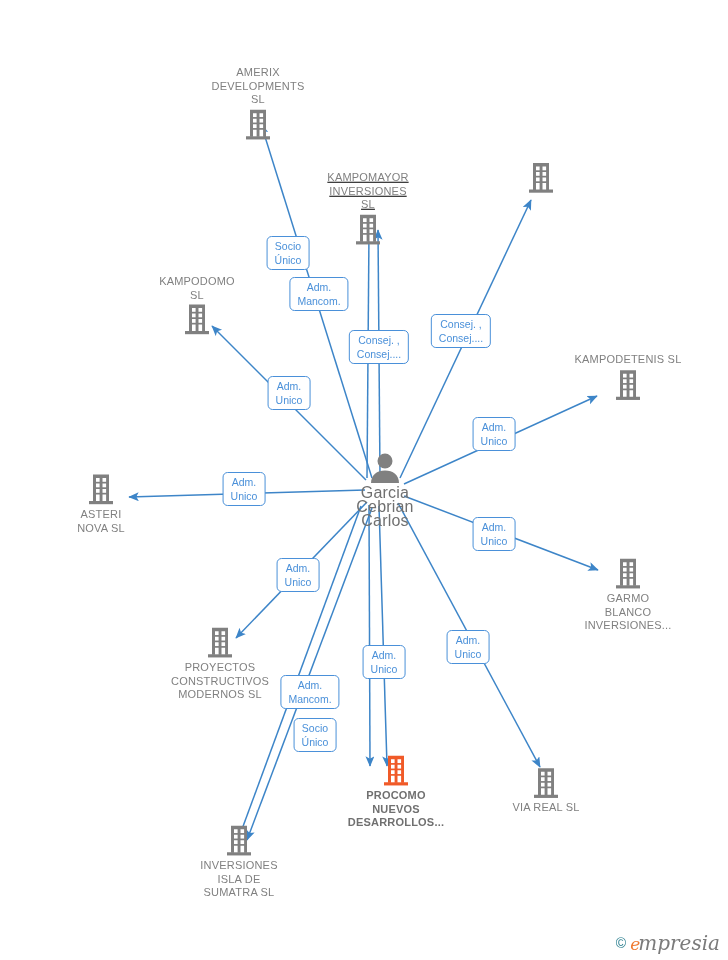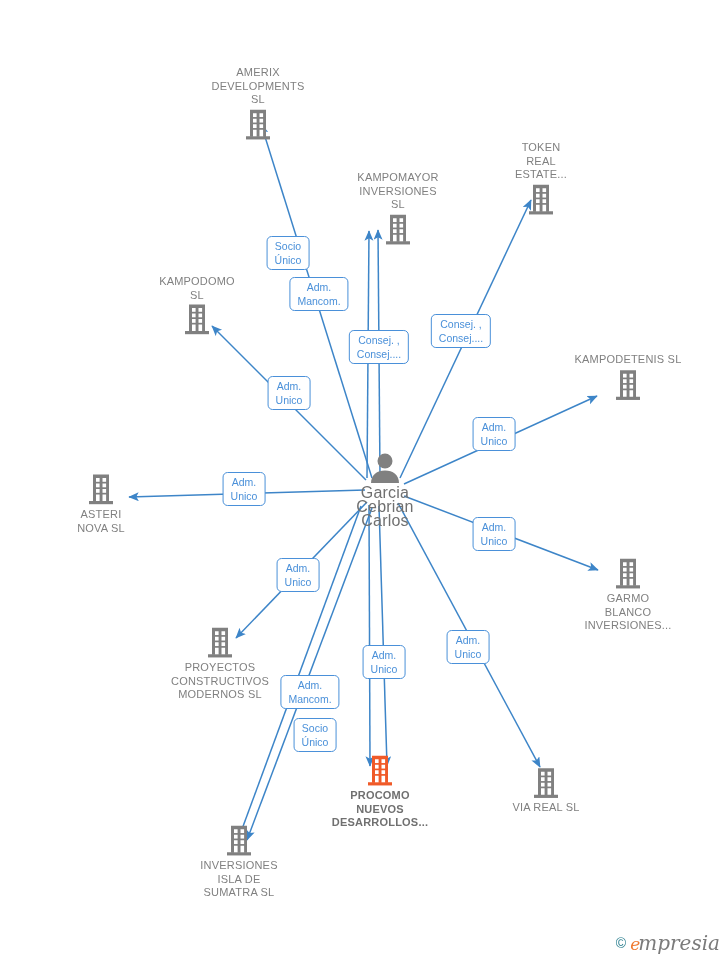--- a/index.html
+++ b/index.html
@@ -140,41 +140,38 @@
           <rect x="9" y="4.5" width="3.6" height="3.8" fill="#ffffff"></rect>
           <rect x="15.5" y="4.5" width="3.6" height="3.8" fill="#ffffff"></rect>
           <rect x="9" y="10" width="3.6" height="3.8" fill="#ffffff"></rect>
           <rect x="15.5" y="10" width="3.6" height="3.8" fill="#ffffff"></rect>
           <rect x="9" y="15.5" width="3.6" height="3.8" fill="#ffffff"></rect>
           <rect x="15.5" y="15.5" width="3.6" height="3.8" fill="#ffffff"></rect>
           <rect x="9" y="21" width="3.6" height="6.5" fill="#ffffff"></rect>
           <rect x="15.5" y="21" width="3.6" height="6.5" fill="#ffffff"></rect>
         </svg>
       </div>
-      <div class="node" style="left: 398px; top: 208px;">
+      <div class="node" style="left: 368px; top: 208px; text-decoration: underline;">
         <span class="node-label above">KAMPOMAYOR
 INVERSIONES
 SL</span>
         <svg width="28" height="32" viewBox="0 0 28 32" class="node-icon">
           <path d="M6 1 H22 V28 H6 Z" fill="#808080"></path>
           <rect x="2" y="27.5" width="24" height="3.2" fill="#808080"></rect>
           <rect x="9" y="4.5" width="3.6" height="3.8" fill="#ffffff"></rect>
           <rect x="15.5" y="4.5" width="3.6" height="3.8" fill="#ffffff"></rect>
           <rect x="9" y="10" width="3.6" height="3.8" fill="#ffffff"></rect>
           <rect x="15.5" y="10" width="3.6" height="3.8" fill="#ffffff"></rect>
           <rect x="9" y="15.5" width="3.6" height="3.8" fill="#ffffff"></rect>
           <rect x="15.5" y="15.5" width="3.6" height="3.8" fill="#ffffff"></rect>
           <rect x="9" y="21" width="3.6" height="6.5" fill="#ffffff"></rect>
           <rect x="15.5" y="21" width="3.6" height="6.5" fill="#ffffff"></rect>
         </svg>
       </div>
       <div class="node" style="left: 541px; top: 178px;">
-        <span class="node-label above">TOKEN
-REAL
-ESTATE...</span>
         <svg width="28" height="32" viewBox="0 0 28 32" class="node-icon">
           <path d="M6 1 H22 V28 H6 Z" fill="#808080"></path>
           <rect x="2" y="27.5" width="24" height="3.2" fill="#808080"></rect>
           <rect x="9" y="4.5" width="3.6" height="3.8" fill="#ffffff"></rect>
           <rect x="15.5" y="4.5" width="3.6" height="3.8" fill="#ffffff"></rect>
           <rect x="9" y="10" width="3.6" height="3.8" fill="#ffffff"></rect>
           <rect x="15.5" y="10" width="3.6" height="3.8" fill="#ffffff"></rect>
           <rect x="9" y="15.5" width="3.6" height="3.8" fill="#ffffff"></rect>
           <rect x="15.5" y="15.5" width="3.6" height="3.8" fill="#ffffff"></rect>
           <rect x="9" y="21" width="3.6" height="6.5" fill="#ffffff"></rect>
@@ -255,21 +252,21 @@
           <rect x="15.5" y="10" width="3.6" height="3.8" fill="#ffffff"></rect>
           <rect x="9" y="15.5" width="3.6" height="3.8" fill="#ffffff"></rect>
           <rect x="15.5" y="15.5" width="3.6" height="3.8" fill="#ffffff"></rect>
           <rect x="9" y="21" width="3.6" height="6.5" fill="#ffffff"></rect>
           <rect x="15.5" y="21" width="3.6" height="6.5" fill="#ffffff"></rect>
         </svg>
         <span class="node-label below">PROYECTOS
 CONSTRUCTIVOS
 MODERNOS SL</span>
       </div>
-      <div class="node" style="left: 380px; top: 792px;">
+      <div class="node" style="left: 396px; top: 792px;">
         <svg width="28" height="32" viewBox="0 0 28 32" class="node-icon">
           <path d="M6 1 H22 V28 H6 Z" fill="#f05a28"></path>
           <rect x="2" y="27.5" width="24" height="3.2" fill="#f05a28"></rect>
           <rect x="9" y="4.5" width="3.6" height="3.8" fill="#ffffff"></rect>
           <rect x="15.5" y="4.5" width="3.6" height="3.8" fill="#ffffff"></rect>
           <rect x="9" y="10" width="3.6" height="3.8" fill="#ffffff"></rect>
           <rect x="15.5" y="10" width="3.6" height="3.8" fill="#ffffff"></rect>
           <rect x="9" y="15.5" width="3.6" height="3.8" fill="#ffffff"></rect>
           <rect x="15.5" y="15.5" width="3.6" height="3.8" fill="#ffffff"></rect>
           <rect x="9" y="21" width="3.6" height="6.5" fill="#ffffff"></rect>

